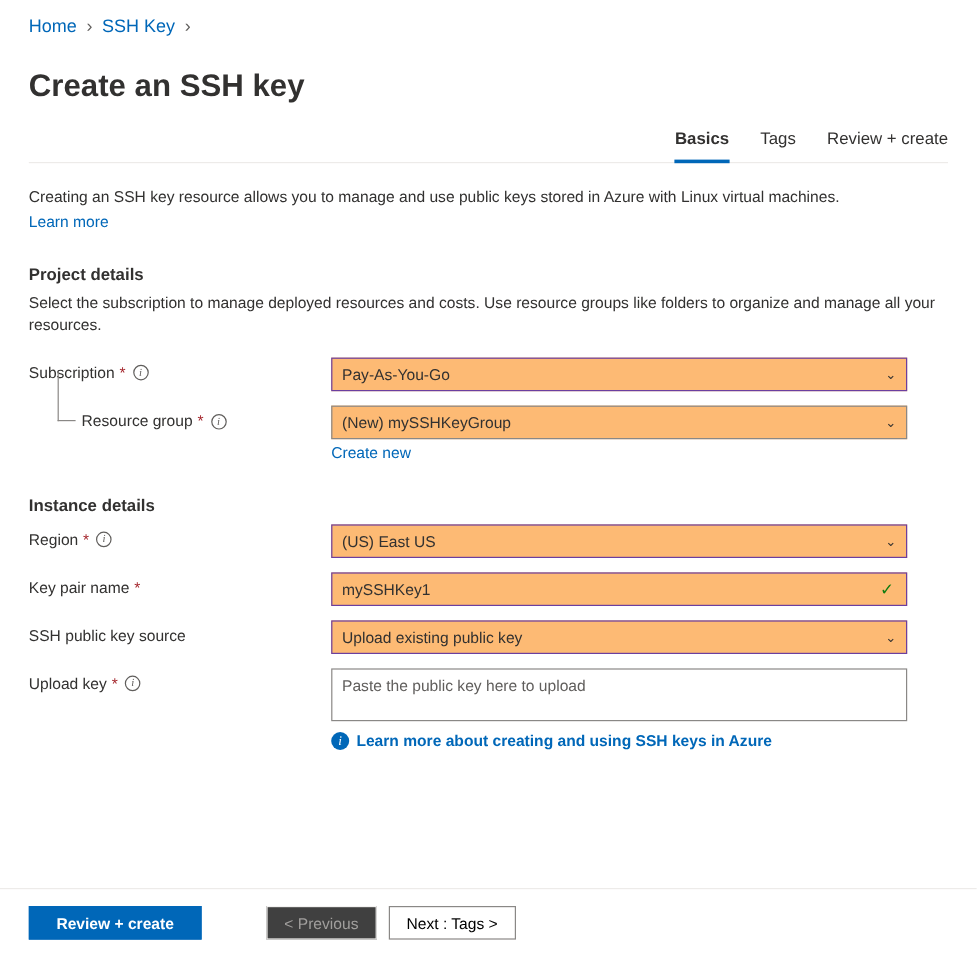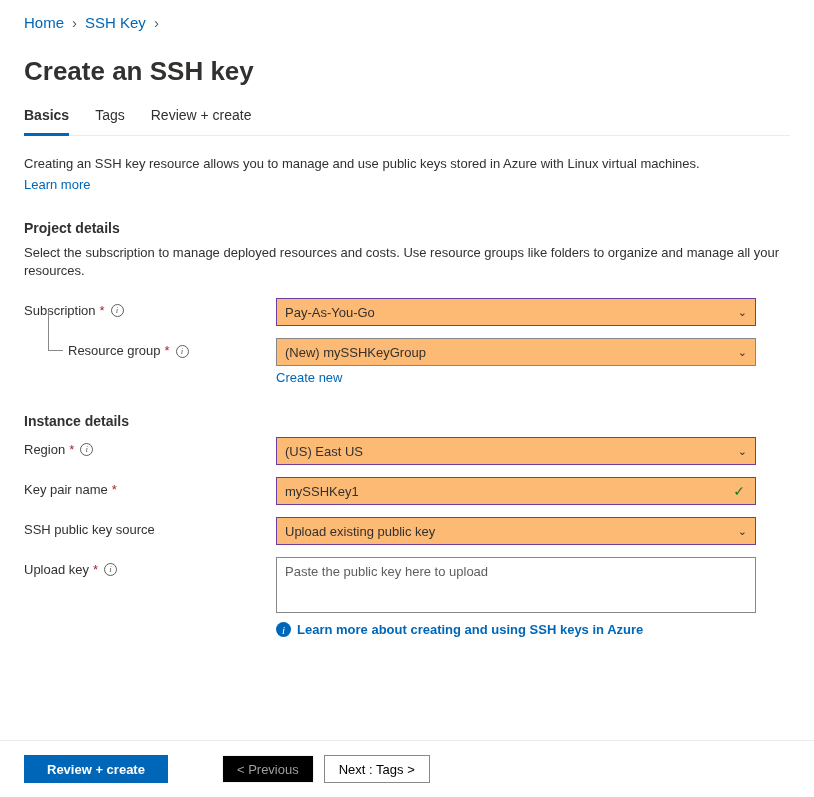--- a/index.html
+++ b/index.html
@@ -10,21 +10,21 @@
       background: #fff;
       width: 814px;
       height: 797px;
       position: relative;
     }
     .content { padding: 14px 24px 0 24px; }
     .breadcrumb { display: flex; align-items: center; gap: 8px; font-size: 15px; margin-bottom: 25px; }
     .breadcrumb a { color: #0067B8; text-decoration: none; }
     .breadcrumb .sep { color: #605e5c; }
     h1 { font-size: 26px; font-weight: 600; margin-bottom: 20px; }
-    .tabs { display: flex; gap: 26px; border-bottom: 1px solid #edebe9; margin-bottom: 18px; }
+    .tabs { display: flex; gap: 26px; border-bottom: 1px solid #edebe9; margin-bottom: 18px; justify-content: flex-end; }
     .tab {
       padding-bottom: 10px;
       cursor: pointer;
       color: #323130;
       font-size: 14px;
     }
     .tab.active { font-weight: 600; border-bottom: 3px solid #0067B8; margin-bottom: -1px; }
     .intro { font-size: 13px; line-height: 19px; margin-bottom: 4px; }
     .link { color: #0067B8; text-decoration: none; cursor: pointer; font-size: 13px; }
     .section-title { font-size: 14px; font-weight: 600; margin-top: 28px; margin-bottom: 8px; }
@@ -79,21 +79,21 @@
       justify-content: space-between;
       cursor: pointer;
     }
     .select.highlight, .textinput.highlight { border-color: #6b3fa0; }
     .textinput { cursor: text; }
     .chevron { font-size: 11px; color: #323130; }
     .textinput .check { color: #107c10; font-size: 14px; margin-right: 2px;}
     .subaction { margin-top: 4px; }
     .textarea {
       width: 100%;
-      height: 56px;
+      height: 44px;
       border: 1px solid #8a8886;
       padding: 6px 8px;
       font-size: 13px;
       font-family: inherit;
       resize: none;
       color: #323130;
     }
     .textarea::placeholder { color: #605e5c; }
     .learn-row { display: flex; align-items: center; gap: 6px; margin-top: 6px; }
     .info-solid {
@@ -121,21 +121,21 @@
       cursor: pointer;
     }
     .btn.primary {
       background: #0067B8;
       border-color: #0067B8;
       color: #fff;
       font-weight: 600;
       padding: 0 22px;
     }
     .btn.disabled {
-      background: #000000;
+      background: #404040;
       border-color: #f3f2f1;
       color: #a19f9d;
       cursor: default;
     }
     .btn-group { display: flex; gap: 10px; }
     .learn-link { color:#0067B8; font-weight:600; font-size:13px; text-decoration:none; cursor:pointer; }
   </style>
 </head>
 <body>
 

